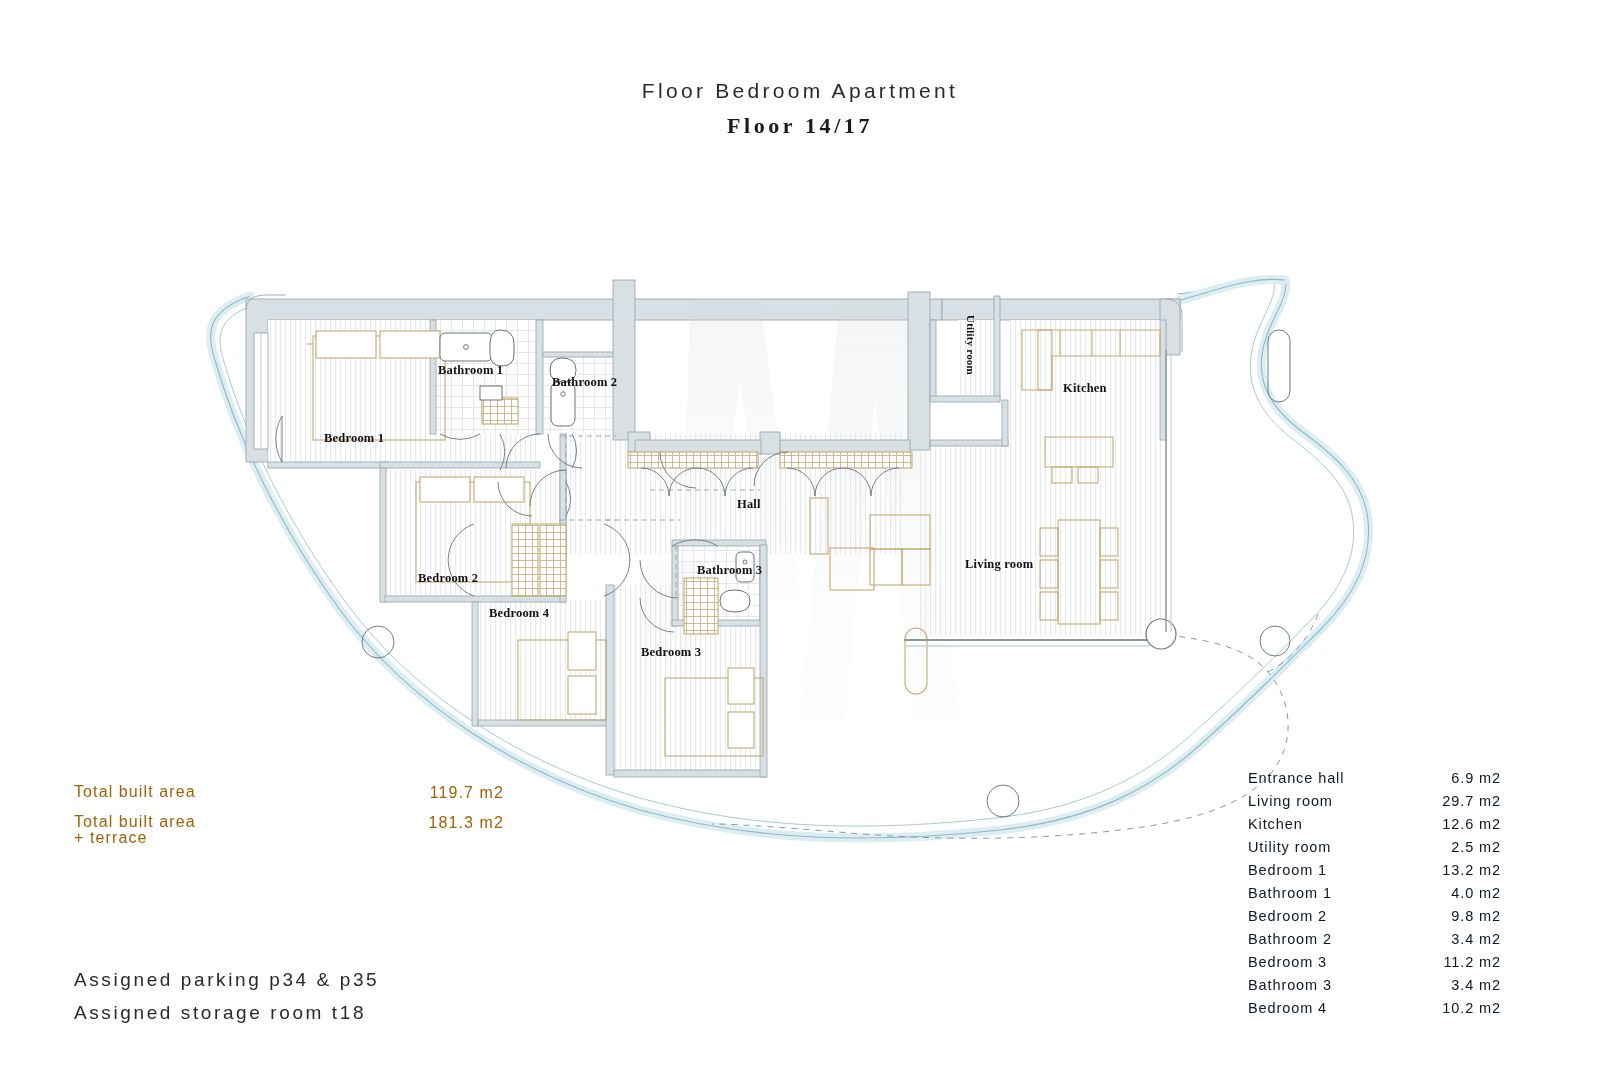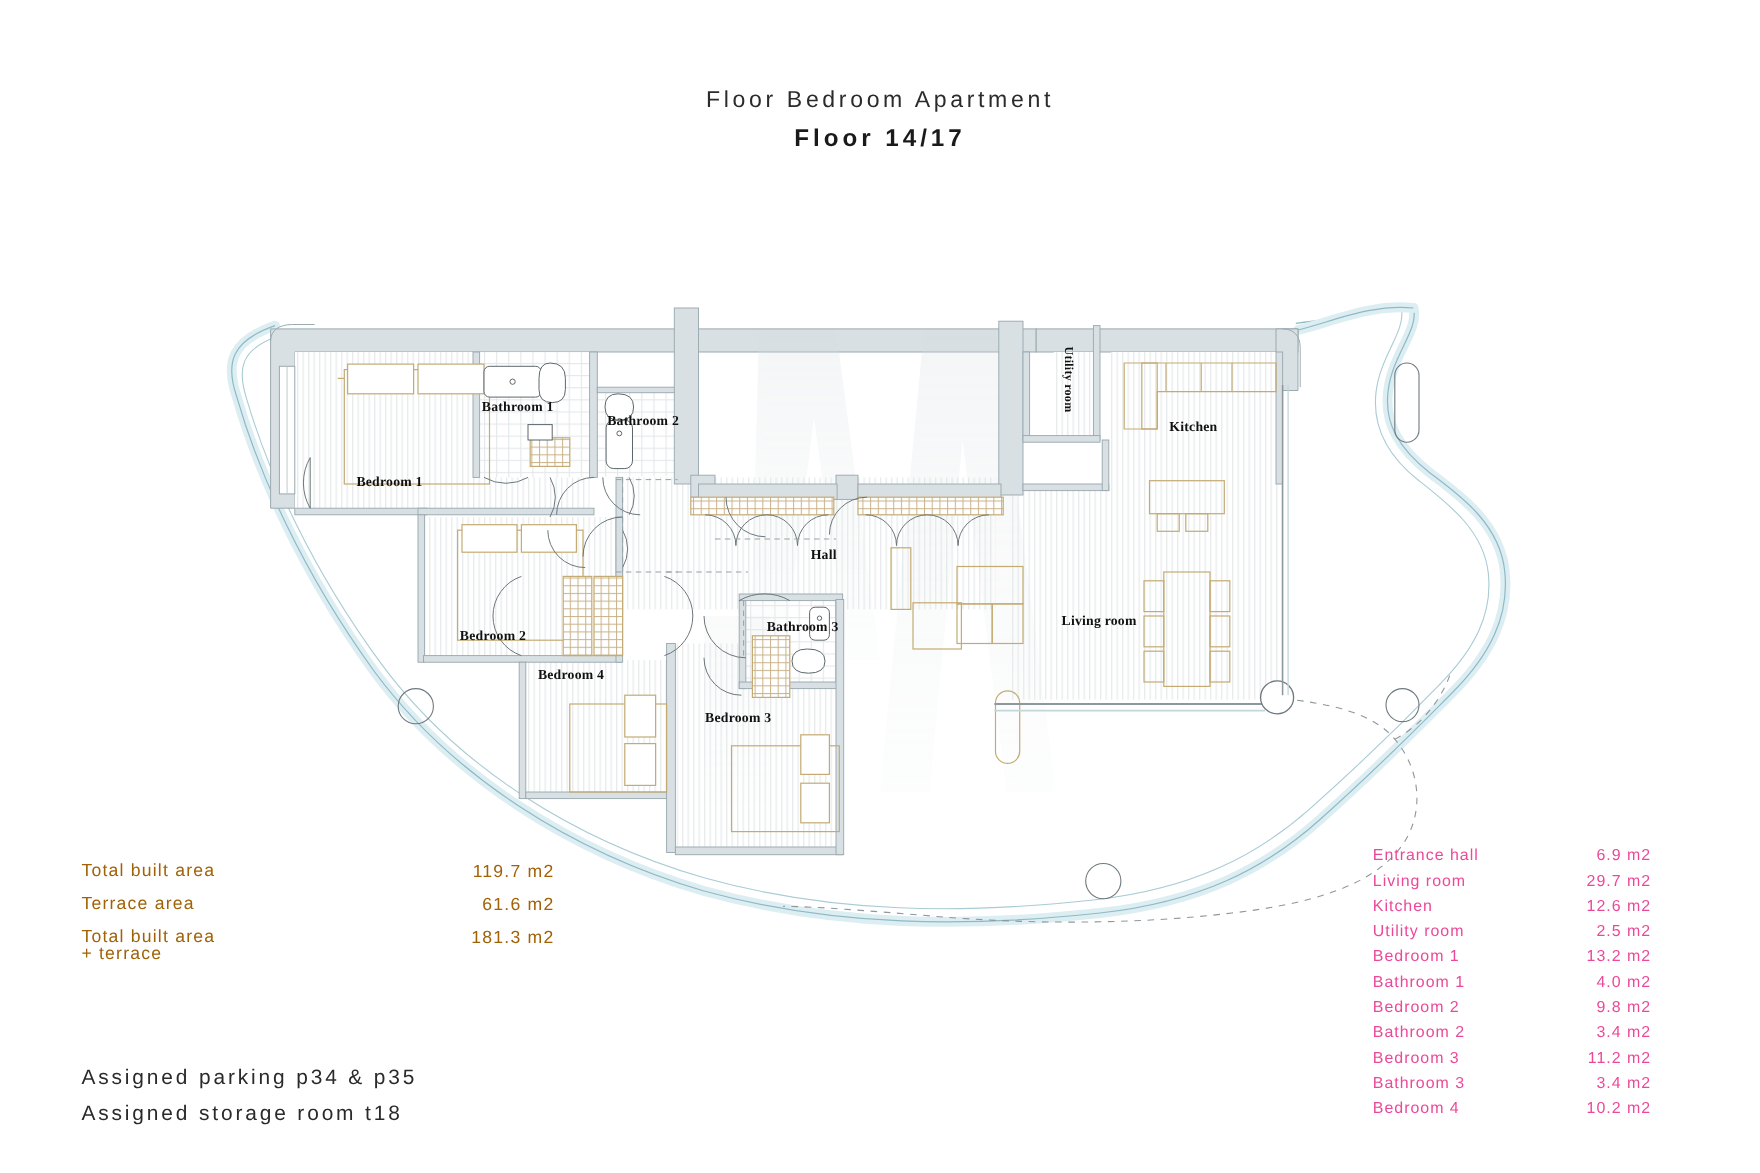--- a/index.html
+++ b/index.html
@@ -28,21 +28,21 @@
   }
   #title-main {
     font-family: "Liberation Sans", sans-serif;
     font-size: 21px;
     font-weight: 300;
     letter-spacing: 3.3px;
     color: #2b2b2b;
     line-height: 1.2;
   }
   #title-sub {
-    font-family: Liberation Sans, sans-serif;
+    font-family: Liberation Serif, serif;
     font-size: 22px;
     font-weight: 700;
     letter-spacing: 3.6px;
     color: #1a1a1a;
     margin-top: 10px;
   }
 
   
   #area-summary {
     position: absolute;
@@ -94,21 +94,21 @@
     left: 1248px;
     top: 770px;
     width: 253px;
   }
   .sched-row {
     position: relative;
     height: 23px;
     font-size: 14.5px;
     letter-spacing: 0.9px;
     font-weight: 300;
-    color: #ec4899;
+    color: #0f172a;
   }
   .sched-row .s-label { position: absolute; left: 0; top: 0; }
   .sched-row .s-value { position: absolute; right: 0; top: 0; text-align: right; }
 
   
   #plan-canvas {
     position: absolute;
     left: 0;
     top: 0;
     width: 1600px;
@@ -448,24 +448,20 @@
   <div class="room-label" style="left:1063px; top:381px;">Kitchen</div>
   <div class="room-label" style="left:965px; top:557px;">Living room</div>
   <div class="room-label vertical" style="left:965px; top:315px;">Utility room</div>
 </div>
 
 <div id="area-summary">
   <div class="area-row">
     <span class="a-label">Total built area</span>
     <span class="a-value">119.7 m2</span>
   </div>
-  <div class="area-row">
-    <span class="a-label">Terrace area</span>
-    <span class="a-value">61.6 m2</span>
-  </div>
   <div class="area-row" id="area-row-3">
     <span class="a-label">Total built area
 + terrace</span>
     <span class="a-value">181.3 m2</span>
   </div>
 </div>
 
 <div id="notes-block">
   <div class="note-line">Assigned parking p34 &amp; p35</div>
   <div class="note-line">Assigned storage room t18</div>

